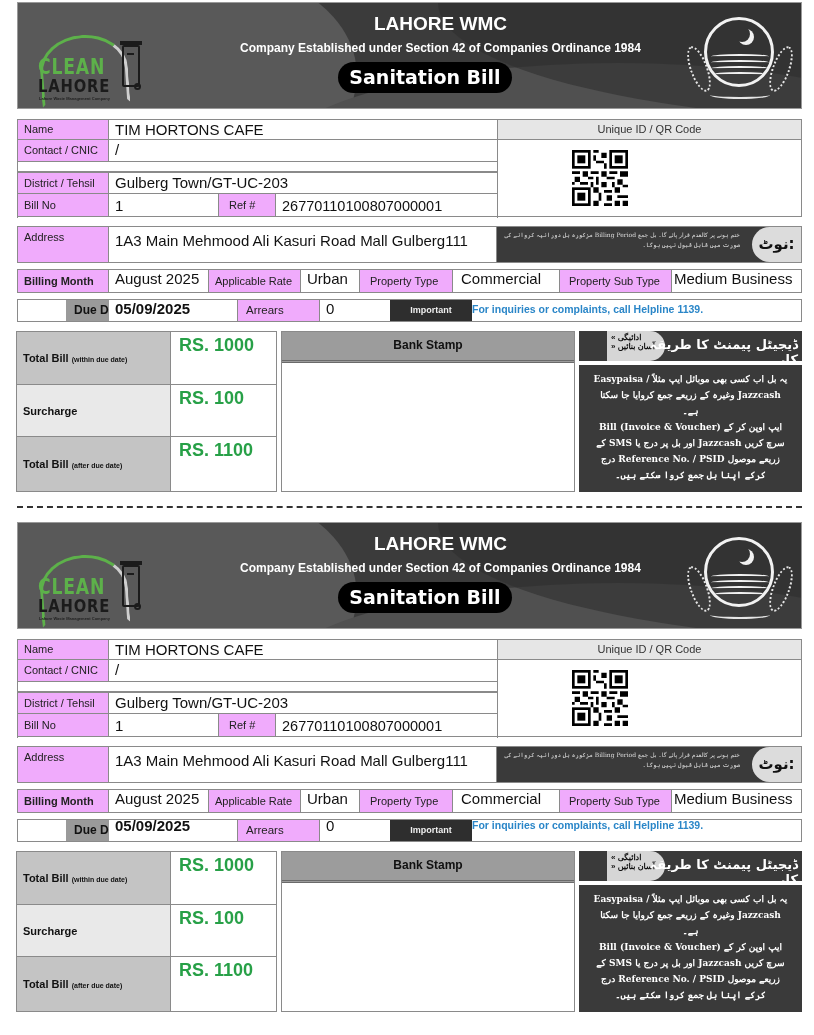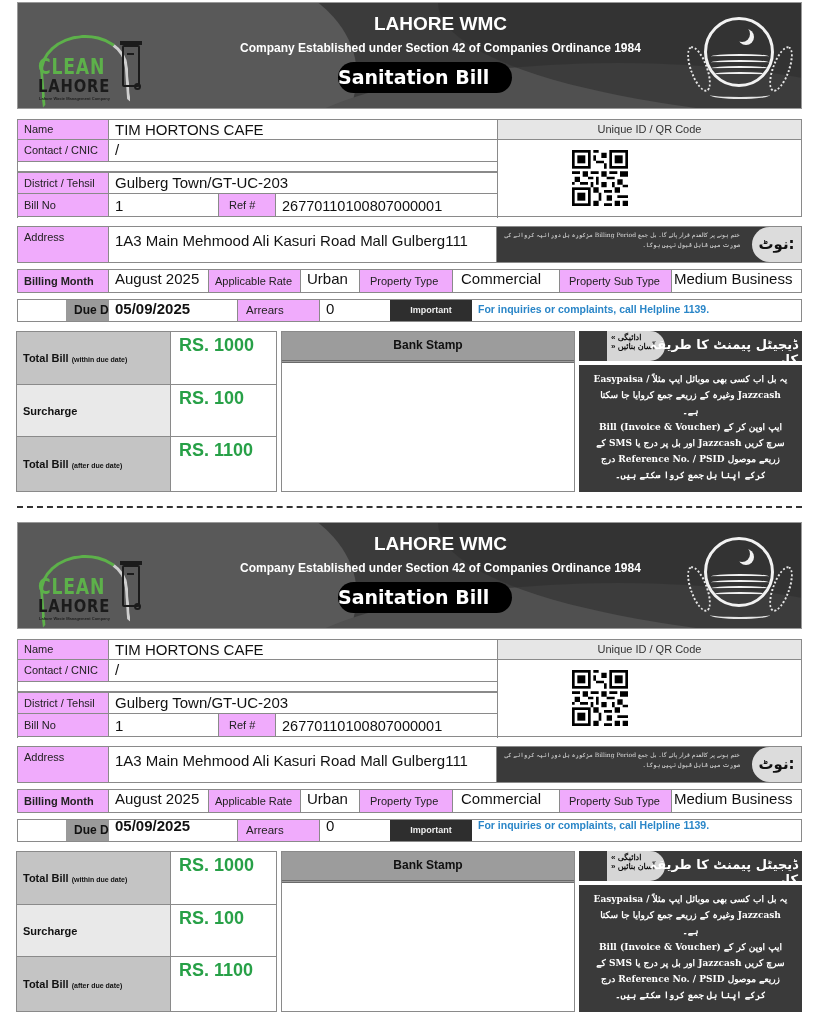--- a/index.html
+++ b/index.html
@@ -21,21 +21,21 @@
   .logo .clean { position: absolute; left: 2px; top: 26px; font-family: "DejaVu Sans", sans-serif; font-weight: bold; font-size: 21px; color: #5db14a; letter-spacing: 1px; transform: scaleX(0.82); transform-origin: left; }
   .logo .lahore { position: absolute; left: 2px; top: 46px; font-family: "DejaVu Sans", sans-serif; font-weight: bold; font-size: 18px; color: #1b1b1b; letter-spacing: 1px; transform: scaleX(0.82); transform-origin: left; }
   .logo .sub { position: absolute; left: 3px; top: 67px; font-size: 4px; color: #222; font-weight: bold; white-space: nowrap; }
   .logo .bin { position: absolute; left: 86px; top: 16px; width: 18px; height: 42px; border: 2px solid #1b1b1b; border-radius: 2px; }
   .logo .bin::before { content: ""; position: absolute; left: -4px; top: -6px; width: 22px; height: 4px; background: #1b1b1b; }
   .logo .bin::after { content: ""; position: absolute; left: 3px; top: 6px; width: 7px; height: 2px; background: #1b1b1b; }
   .logo .wheel { position: absolute; left: 98px; top: 54px; width: 7px; height: 7px; border: 2px solid #1b1b1b; border-radius: 50%; }
 
   .hdr-title { position: absolute; left: 200px; width: 445px; top: 10px; text-align: center; color: #fff; font-weight: bold; font-size: 19px; }
   .hdr-sub { position: absolute; left: 180px; width: 485px; top: 38px; text-align: center; color: #fff; font-weight: bold; font-size: 12px; }
-  .hdr-pill { position: absolute; left: 320px; top: 59px; width: 174px; height: 31px; background: #000; border-radius: 16px; color: #fff; font-weight: bold; font-size: 19px; line-height: 31px; font-family: "DejaVu Sans", sans-serif; }
+  .hdr-pill { position: absolute; left: 320px; top: 59px; width: 174px; height: 31px; background: #000; border-radius: 16px; color: #fff; font-weight: bold; font-size: 19px; text-align: center; line-height: 31px; font-family: "DejaVu Sans", sans-serif; }
 
   .emblem { position: absolute; left: 672px; top: 12px; width: 100px; height: 88px; }
   .emblem .ring { position: absolute; left: 14px; top: 2px; width: 70px; height: 70px; border: 3px solid #f2f2f2; border-radius: 50%; overflow: hidden; }
   .emblem .moon { position: absolute; left: 27px; top: 6px; width: 16px; height: 16px; border-radius: 50%; box-shadow: 4px 3px 0 0 #f2f2f2; }
   .emblem .wave { position: absolute; left: 4px; width: 58px; height: 5px; border-top: 2px solid #f2f2f2; border-radius: 50%; }
   .emblem .wheatL, .emblem .wheatR { position: absolute; top: 30px; width: 18px; height: 48px; border: 2px dotted #e6e6e6; border-radius: 50%; }
   .emblem .wheatL { left: 0px; transform: rotate(-20deg); }
   .emblem .wheatR { left: 82px; transform: rotate(20deg); }
   .emblem .ribbon { position: absolute; left: 20px; top: 76px; width: 60px; height: 8px; border-bottom: 2px solid #e6e6e6; border-radius: 0 0 50% 50%; }
 
@@ -47,21 +47,21 @@
 
   .qr-head { background: #e6e6e6; font-size: 11px; color: #333; text-align: center; }
   .qr { position: absolute; left: 572px; width: 56px; height: 56px; }
 
   .note-dark { position: absolute; background: #3a3a3a; }
   .note-text { position: absolute; color: #ddd; font-size: 6px; direction: rtl; text-align: right; line-height: 10px; font-family: "DejaVu Serif", serif; }
   .note-tab { position: absolute; background: #dcdcdc; border-radius: 20px 0 0 20px; font-weight: bold; font-size: 15px; text-align: center; font-family: "DejaVu Sans", sans-serif; }
 
   .due-lbl { background: #9a9a9a; font-weight: bold; font-size: 12px; padding-left: 8px; margin-left: 48px; }
   .important { background: #2e2e2e; color: #eee; font-size: 9px; font-weight: bold; text-align: center; }
-  .helpline { color: #2a86c8; font-size: 10.5px; font-weight: bold; padding-left: 6px; }
+  .helpline { color: #2a86c8; font-size: 10.5px; font-weight: bold; }
 
   .tot-lbl { background: #c4c4c4; font-weight: bold; font-size: 11px; padding-left: 6px; }
   .tot-lbl small { font-size: 7px; }
   .sur-lbl { background: #e9e9e9; font-weight: bold; font-size: 11px; padding-left: 6px; }
   .amt { background: #fff; color: #27a047; font-weight: bold; font-size: 18px; padding-left: 8px; padding-top: 3px; }
 
   .stamp-head { background: #9c9c9c; font-weight: bold; font-size: 12px; text-align: center; border-bottom: 3px double #6a6a6a; }
 
   .pay-head { position: absolute; background: #3a3a3a; }
   .pay-tab { position: absolute; background: #d6d6d6; border-radius: 0 20px 20px 0; font-size: 8px; font-weight: bold; line-height: 9px; padding: 2px 4px; margin-left: 28px; }

